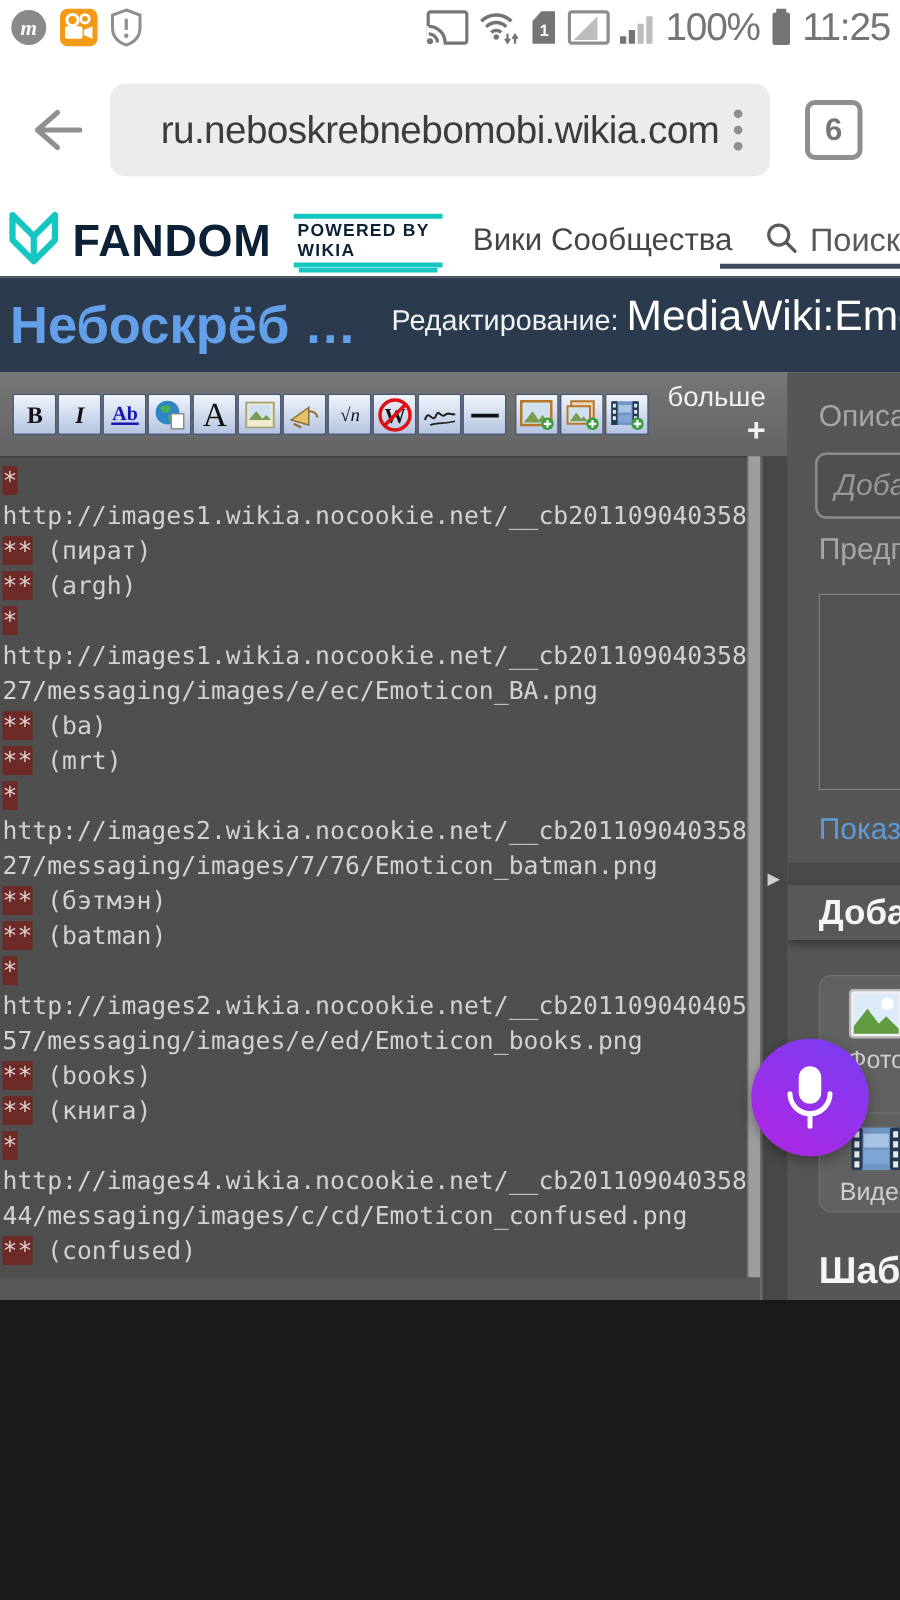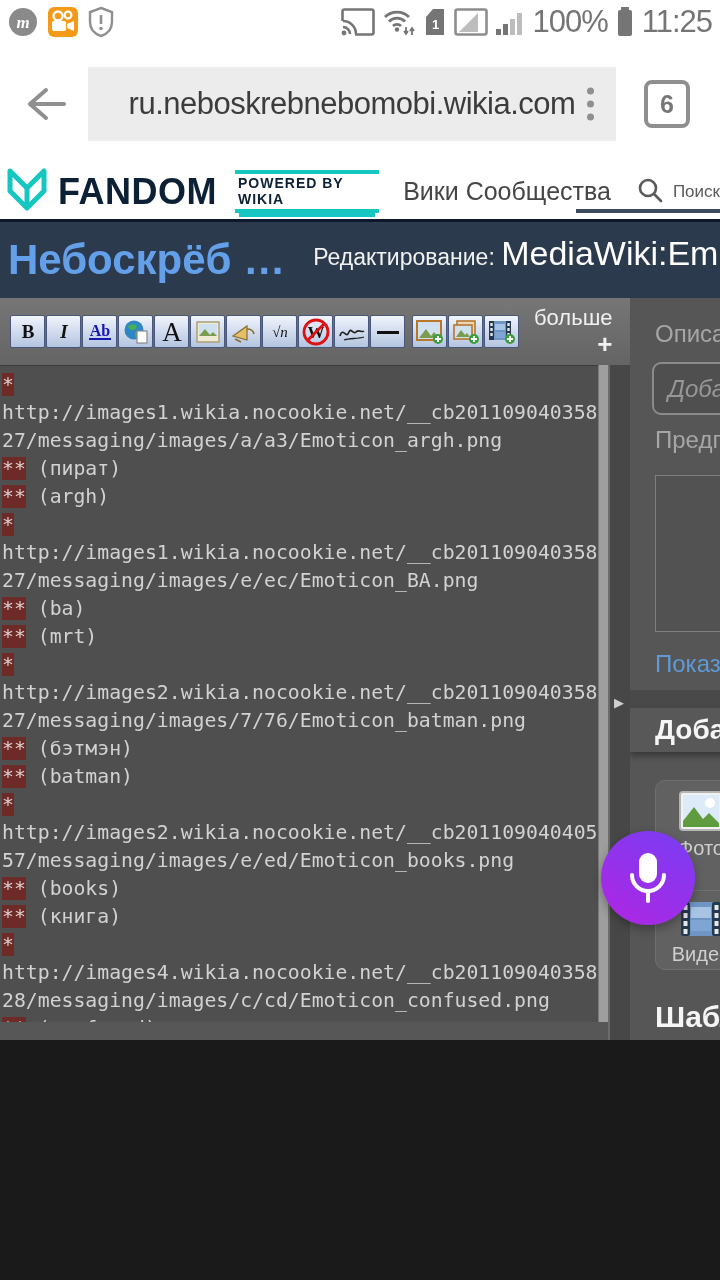--- a/index.html
+++ b/index.html
@@ -13,39 +13,39 @@
   .sb-left { display:flex; align-items:center; gap:9px; }
   .sb-right { margin-left:auto; display:flex; align-items:center; gap:7px; }
   .sb-text { font-size:31px; color:#757575; letter-spacing:-1px; }
   .sb-icon { display:inline-flex; align-items:center; justify-content:center; }
   .sb-icon svg { display:block; }
 
   
   .browser-bar { position:absolute; top:44px; left:0; width:720px; height:120px; background:#fff;
     display:flex; align-items:center; }
   .back-btn { width:88px; display:flex; justify-content:center; }
-  .url-pill { position:relative; width:528px; height:74px; background:#ececec; border-radius:0;
+  .url-pill { position:relative; width:528px; height:74px; background:#ececec; border-radius:12px;
     display:flex; align-items:center; overflow:hidden; }
   .url-text { width:100%; text-align:center; font-size:31px; color:#3c3c3c; letter-spacing:-0.5px; white-space:nowrap; }
   .kebab { position:absolute; right:22px; top:50%; transform:translateY(-50%); display:flex; flex-direction:column; gap:6px; }
   .kebab i { width:7px; height:7px; border-radius:50%; background:#8f8f8f; }
   .tab-box { margin-left:28px; width:46px; height:48px; border:4px solid #8f8f8f; border-radius:8px;
     display:flex; align-items:center; justify-content:center; font-size:25px; color:#777; font-weight:bold; }
 
   
   .fandom-bar { position:absolute; top:164px; left:0; width:720px; height:58px; background:#fff;
-    border-bottom:3px solid #0f172a; display:flex; align-items:center; }
+    border-bottom:1px solid #0f172a; display:flex; align-items:center; }
   .fandom-logo { margin-left:0px; display:flex; align-items:center; }
   .fandom-brand { font-size:36px; font-weight:bold; color:#0c2135; letter-spacing:0.5px; margin-left:4px; }
   .powered { margin-left:18px; font-size:14px; font-weight:bold; color:#0c2135; letter-spacing:1px;
     border-top:4px solid #15c6c1; border-bottom:4px solid #15c6c1; padding:2px 3px;
     box-shadow:0 8px 0 -4px #15c6c1; line-height:1.1; }
   .community { margin-left:24px; font-size:25px; color:#454545; white-space:nowrap; }
   .searchbox { margin-left:26px; display:flex; align-items:center; gap:10px; }
-  .search-label { font-size:17px; color:#5a5a5a; }
+  .search-label { font-size:26px; color:#5a5a5a; }
   .search-underline { position:absolute; left:576px; bottom:6px; width:144px; height:4px; background:#3c4c5e; }
 
   
   .wiki-header { position:absolute; top:222px; left:0; width:720px; height:76px; background:#2b3a4d;
     display:flex; align-items:flex-start; overflow:hidden; }
   .wiki-title { font-size:42px; font-weight:bold; color:#63a0e9; margin:14px 0 0 8px; white-space:nowrap; }
   .edit-line { margin:12px 0 0 28px; white-space:nowrap; color:#fff; }
   .edit-prefix { font-size:23px; color:#f2f2f2; }
   .page-name { font-size:34px; color:#ffffff; }
 
@@ -339,41 +339,40 @@
         </div>
         <div class="more-btn">
           <div class="more-label">больше</div>
           <div class="more-plus">+</div>
         </div>
       </div>
 
     <div class="editor" id="code-editor">
         <div class="code-row"><span class="code-marker">*</span></div>
         <div class="code-row">http://images1.wikia.nocookie.net/__cb201109040358</div>
-        <div class="code-row">27/messaging/images/a/a3/Emoticon_argh.png</div>
         <div class="code-row"><span class="code-marker">**</span> (пират)</div>
         <div class="code-row"><span class="code-marker">**</span> (argh)</div>
         <div class="code-row"><span class="code-marker">*</span></div>
         <div class="code-row">http://images1.wikia.nocookie.net/__cb201109040358</div>
         <div class="code-row">27/messaging/images/e/ec/Emoticon_BA.png</div>
         <div class="code-row"><span class="code-marker">**</span> (ba)</div>
         <div class="code-row"><span class="code-marker">**</span> (mrt)</div>
         <div class="code-row"><span class="code-marker">*</span></div>
         <div class="code-row">http://images2.wikia.nocookie.net/__cb201109040358</div>
         <div class="code-row">27/messaging/images/7/76/Emoticon_batman.png</div>
         <div class="code-row"><span class="code-marker">**</span> (бэтмэн)</div>
         <div class="code-row"><span class="code-marker">**</span> (batman)</div>
         <div class="code-row"><span class="code-marker">*</span></div>
         <div class="code-row">http://images2.wikia.nocookie.net/__cb201109040405</div>
         <div class="code-row">57/messaging/images/e/ed/Emoticon_books.png</div>
         <div class="code-row"><span class="code-marker">**</span> (books)</div>
         <div class="code-row"><span class="code-marker">**</span> (книга)</div>
         <div class="code-row"><span class="code-marker">*</span></div>
         <div class="code-row">http://images4.wikia.nocookie.net/__cb201109040358</div>
-        <div class="code-row">28/messaging/images/c/cd/Emoticon_confused.png</div>
+        <div class="code-row">44/messaging/images/c/cd/Emoticon_confused.png</div>
         <div class="code-row"><span class="code-marker">**</span> (confused)</div>
       </div>
     <div class="editor-scrollbar"></div>
     <div class="divider">
       <span class="divider-arrow">▶</span>
     </div>
     <div class="below-editor"></div>
 
     <div class="sidebar">
       <div class="inner">

